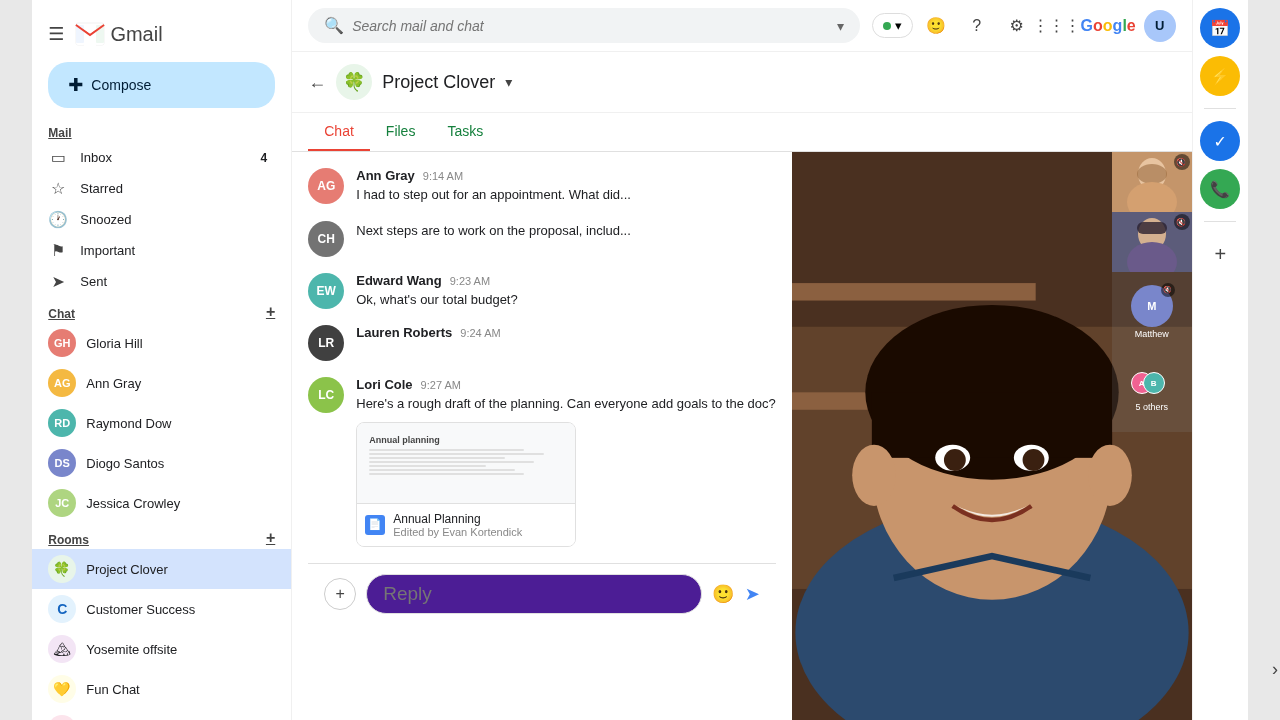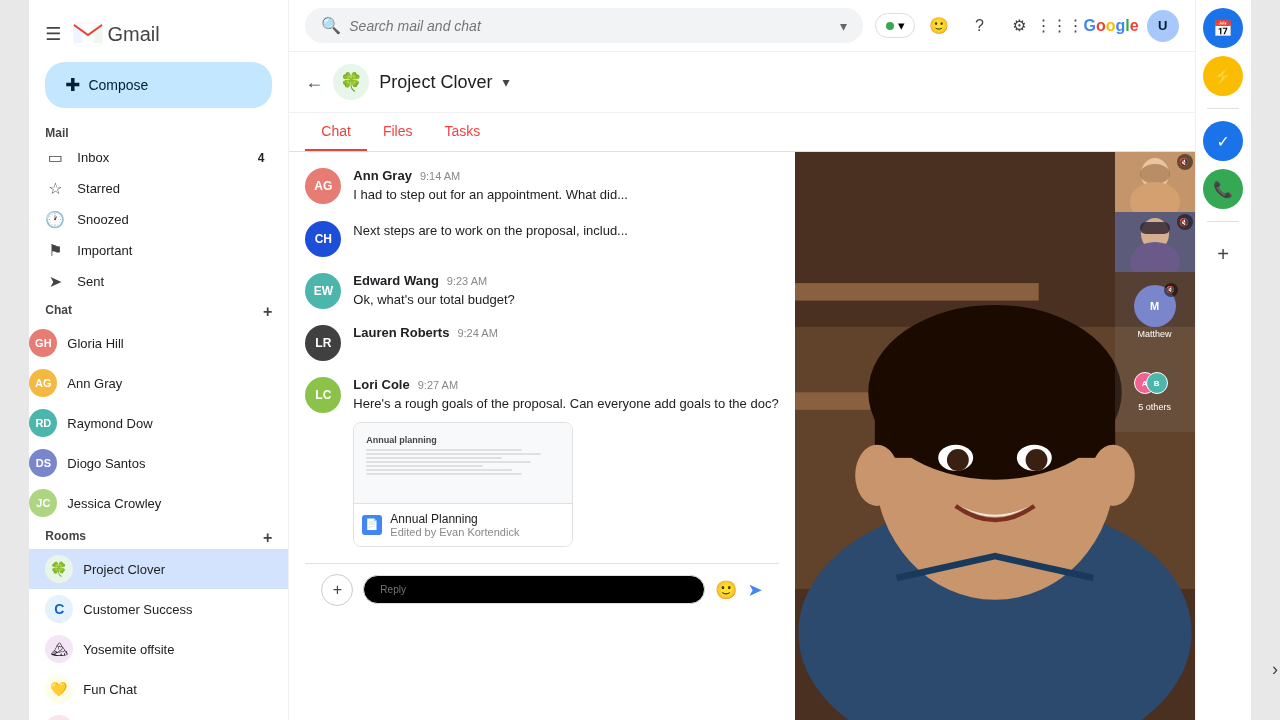--- a/index.html
+++ b/index.html
@@ -82,22 +82,23 @@
       font-size: 18px;
       color: #001d35;
     }
 
     .section-label {
       font-size: 12px;
       font-weight: 600;
       color: #444;
       padding: 6px 16px 2px 16px;
       display: flex;
-      align-items: flex-start;
+      align-items: flex-end;
       justify-content: space-between;
+      text-decoration: underline;
     }
 
     .section-label .add-icon {
       font-size: 16px;
       cursor: pointer;
       color: #444;
     }
 
     .nav-item {
       display: flex;
@@ -121,21 +122,21 @@
     .nav-badge {
       margin-left: auto;
       font-size: 12px;
       color: #202124;
       font-weight: 600;
     }
 
     .chat-item {
       display: flex;
       align-items: center;
-      padding: 6px 0;
+      padding: 6px 16px;
       gap: 10px;
       cursor: pointer;
       font-size: 13px;
       color: #202124;
     }
 
     .avatar-circle {
       width: 28px;
       height: 28px;
       border-radius: 50%;
@@ -308,21 +309,21 @@
 
     .chat-tabs {
       display: flex;
       border-bottom: 1px solid #e0e0e0;
       padding: 0 16px;
     }
 
     .chat-tab {
       padding: 10px 16px;
       font-size: 14px;
-      color: #ef4444;
+      color: #15803d;
       cursor: pointer;
       border-bottom: 2px solid transparent;
       font-weight: 500;
     }
 
     .chat-tab.active {
       color: #ea4335;
       border-bottom: 2px solid #ea4335;
     }
 
@@ -555,24 +556,24 @@
       cursor: pointer;
       font-size: 16px;
       color: #444;
     }
 
     .reply-input {
       flex: 1;
       border: 1px solid #e0e0e0;
       border-radius: 20px;
       padding: 8px 16px;
-      font-size: 10px;
+      font-size: 19px;
       color: #888;
       outline: none;
-      background: #000000;
+      background: #4c1d95;
     }
 
     .reply-emoji {
       cursor: pointer;
       font-size: 18px;
       color: #666;
     }
 
     .reply-send {
       cursor: pointer;
@@ -768,21 +769,21 @@
             <div class="msg-content">
               <div class="msg-header">
                 <span class="msg-name">Ann Gray</span>
                 <span class="msg-time">9:14 AM</span>
               </div>
               <div class="msg-text">I had to step out for an appointment. What did...</div>
             </div>
           </div>
 
           <div class="message-row">
-            <div class="msg-avatar" style="background:#1d4ed8;">CH</div>
+            <div class="msg-avatar" style="background:#737373;">CH</div>
             <div class="msg-content">
               <div class="msg-text">Next steps are to work on the proposal, includ...</div>
             </div>
           </div>
 
           <div class="message-row">
             <div class="msg-avatar" style="background:#4db6ac;">EW</div>
             <div class="msg-content">
               <div class="msg-header">
                 <span class="msg-name">Edward Wang</span>
@@ -802,21 +803,21 @@
             </div>
           </div>
 
           <div class="message-row">
             <div class="msg-avatar" style="background:#8bc34a;">LC</div>
             <div class="msg-content">
               <div class="msg-header">
                 <span class="msg-name">Lori Cole</span>
                 <span class="msg-time">9:27 AM</span>
               </div>
-              <div class="msg-text">Here's a rough goals of the proposal. Can everyone add goals to the doc?</div>
+              <div class="msg-text">Here's a rough draft of the planning. Can everyone add goals to the doc?</div>
               <div class="doc-attachment">
                 <div class="doc-preview">
                   <div class="doc-preview-title">Annual planning</div>
                   <div class="doc-preview-lines">
                     <div class="doc-line" style="width:80%"></div>
                     <div class="doc-line" style="width:90%"></div>
                     <div class="doc-line" style="width:70%"></div>
                     <div class="doc-line" style="width:85%"></div>
                     <div class="doc-line" style="width:60%"></div>
                     <div class="doc-line" style="width:75%"></div>

